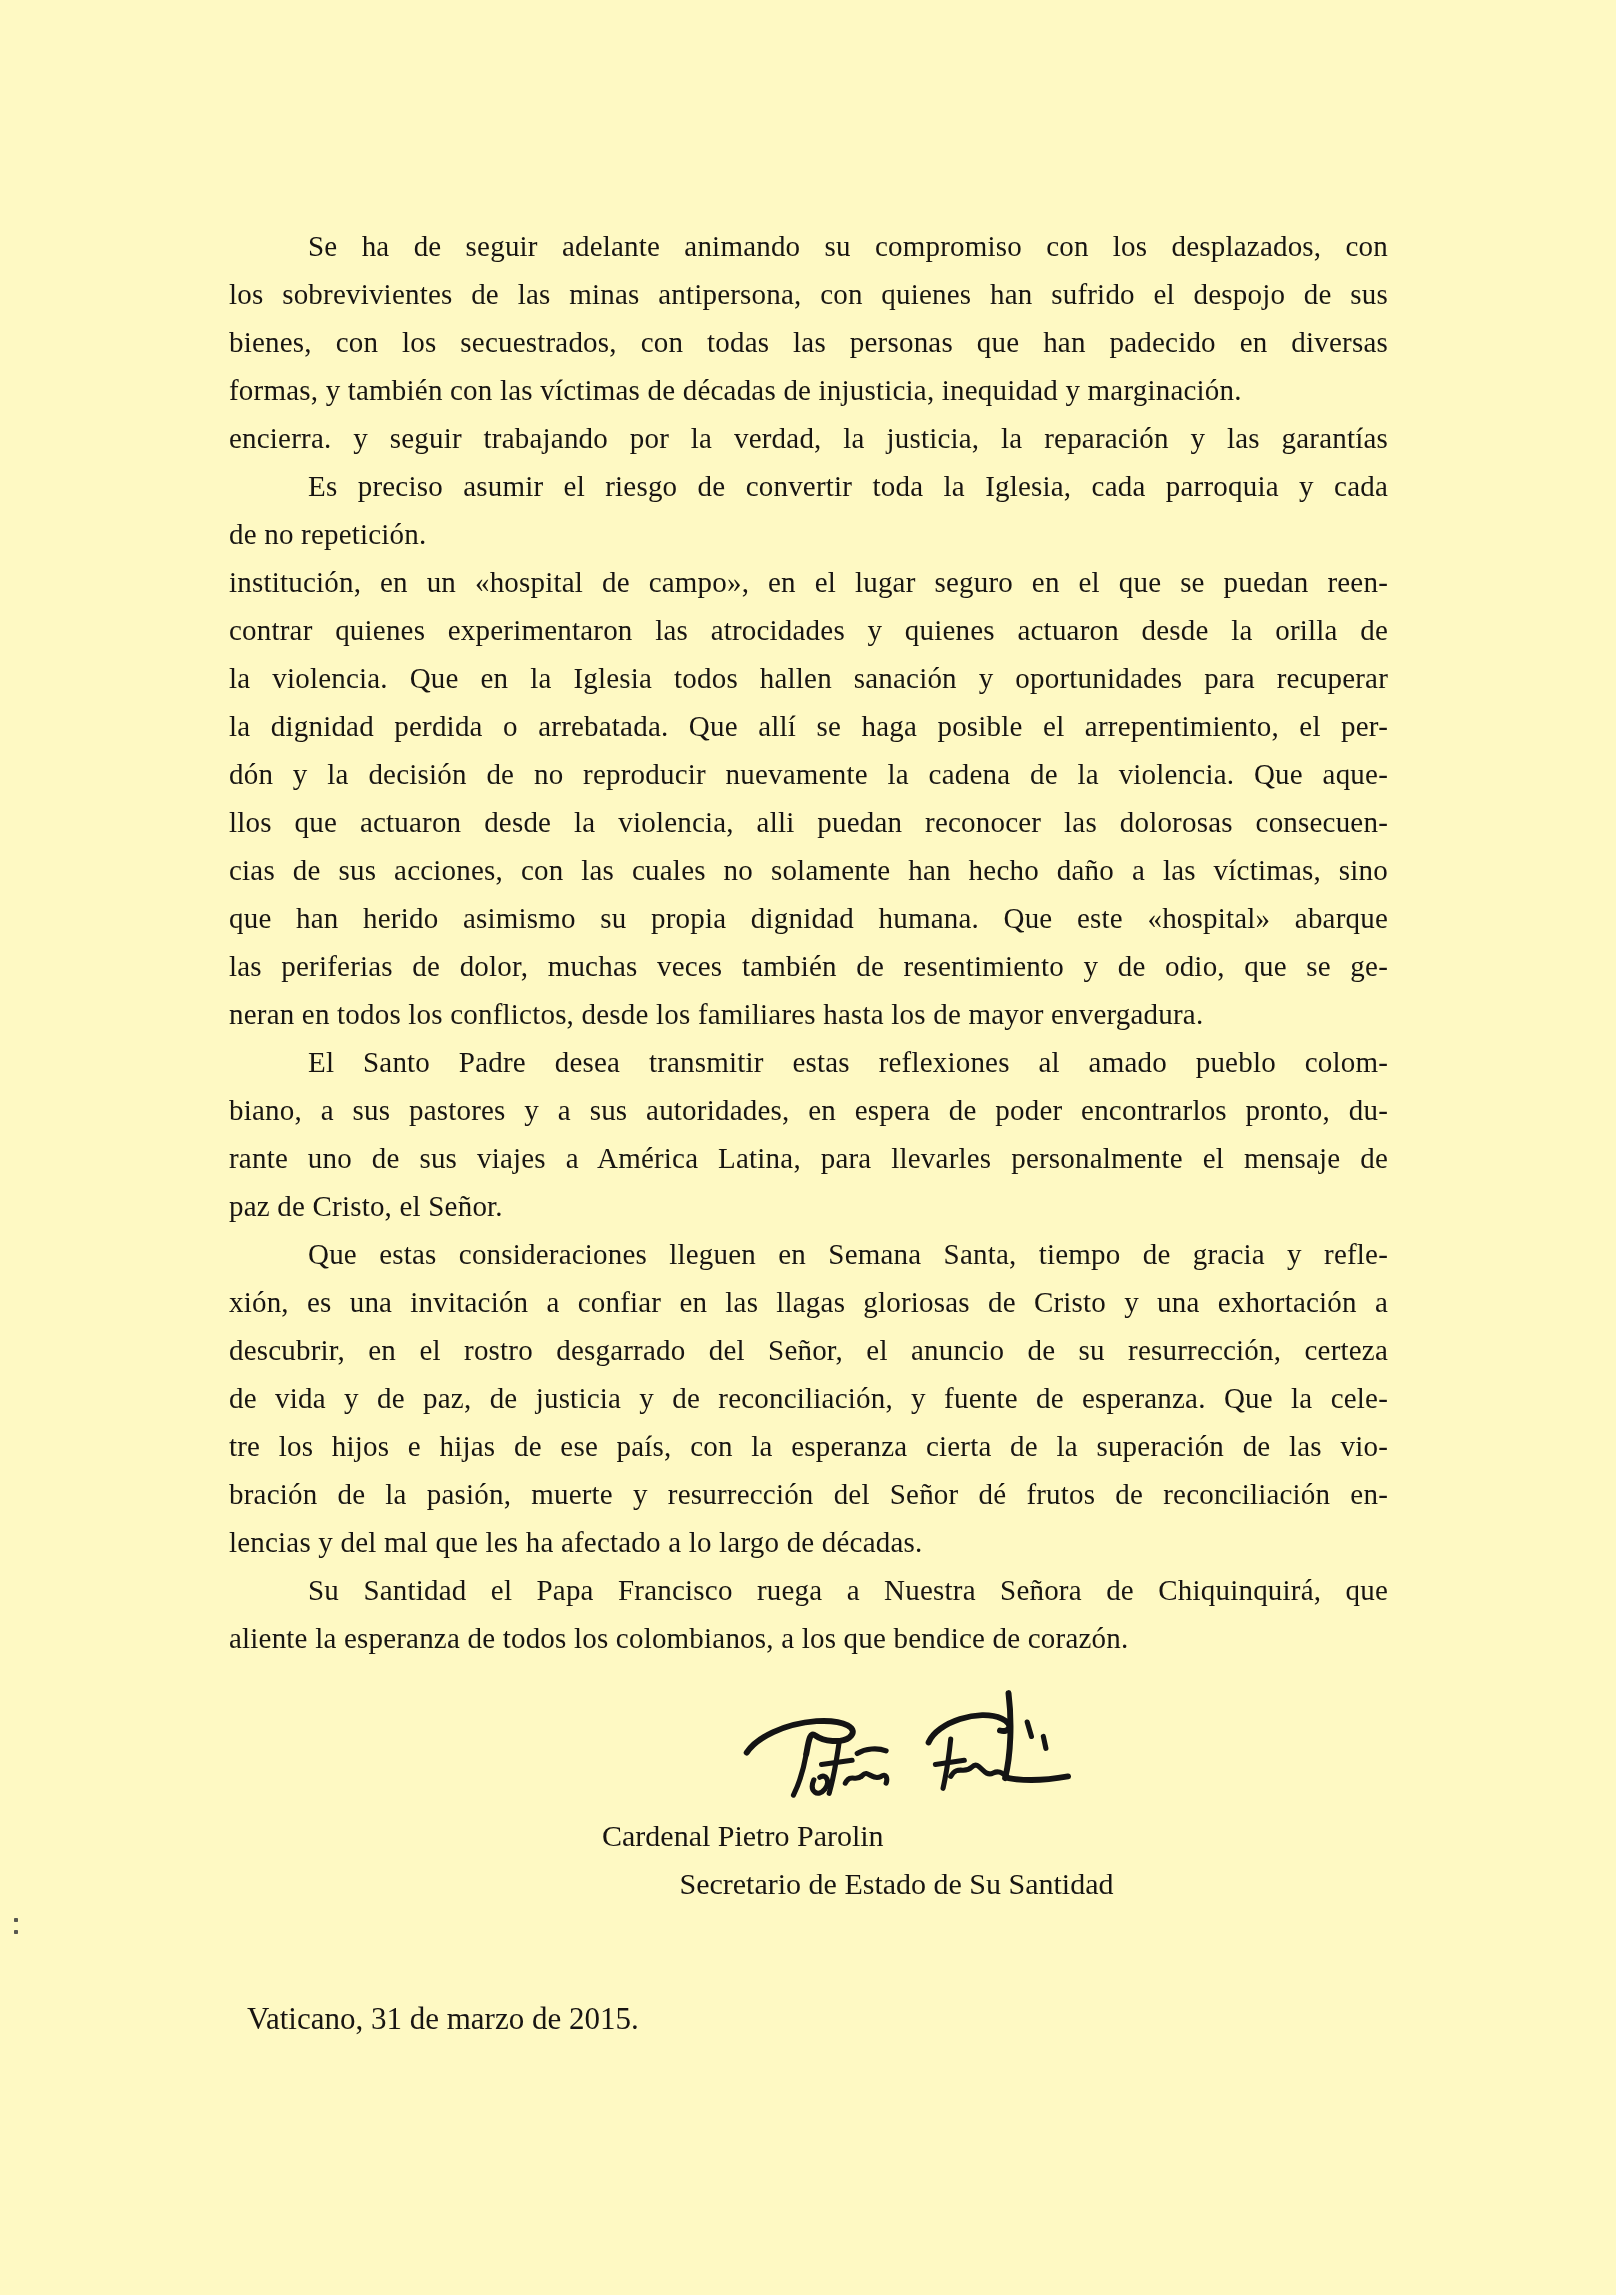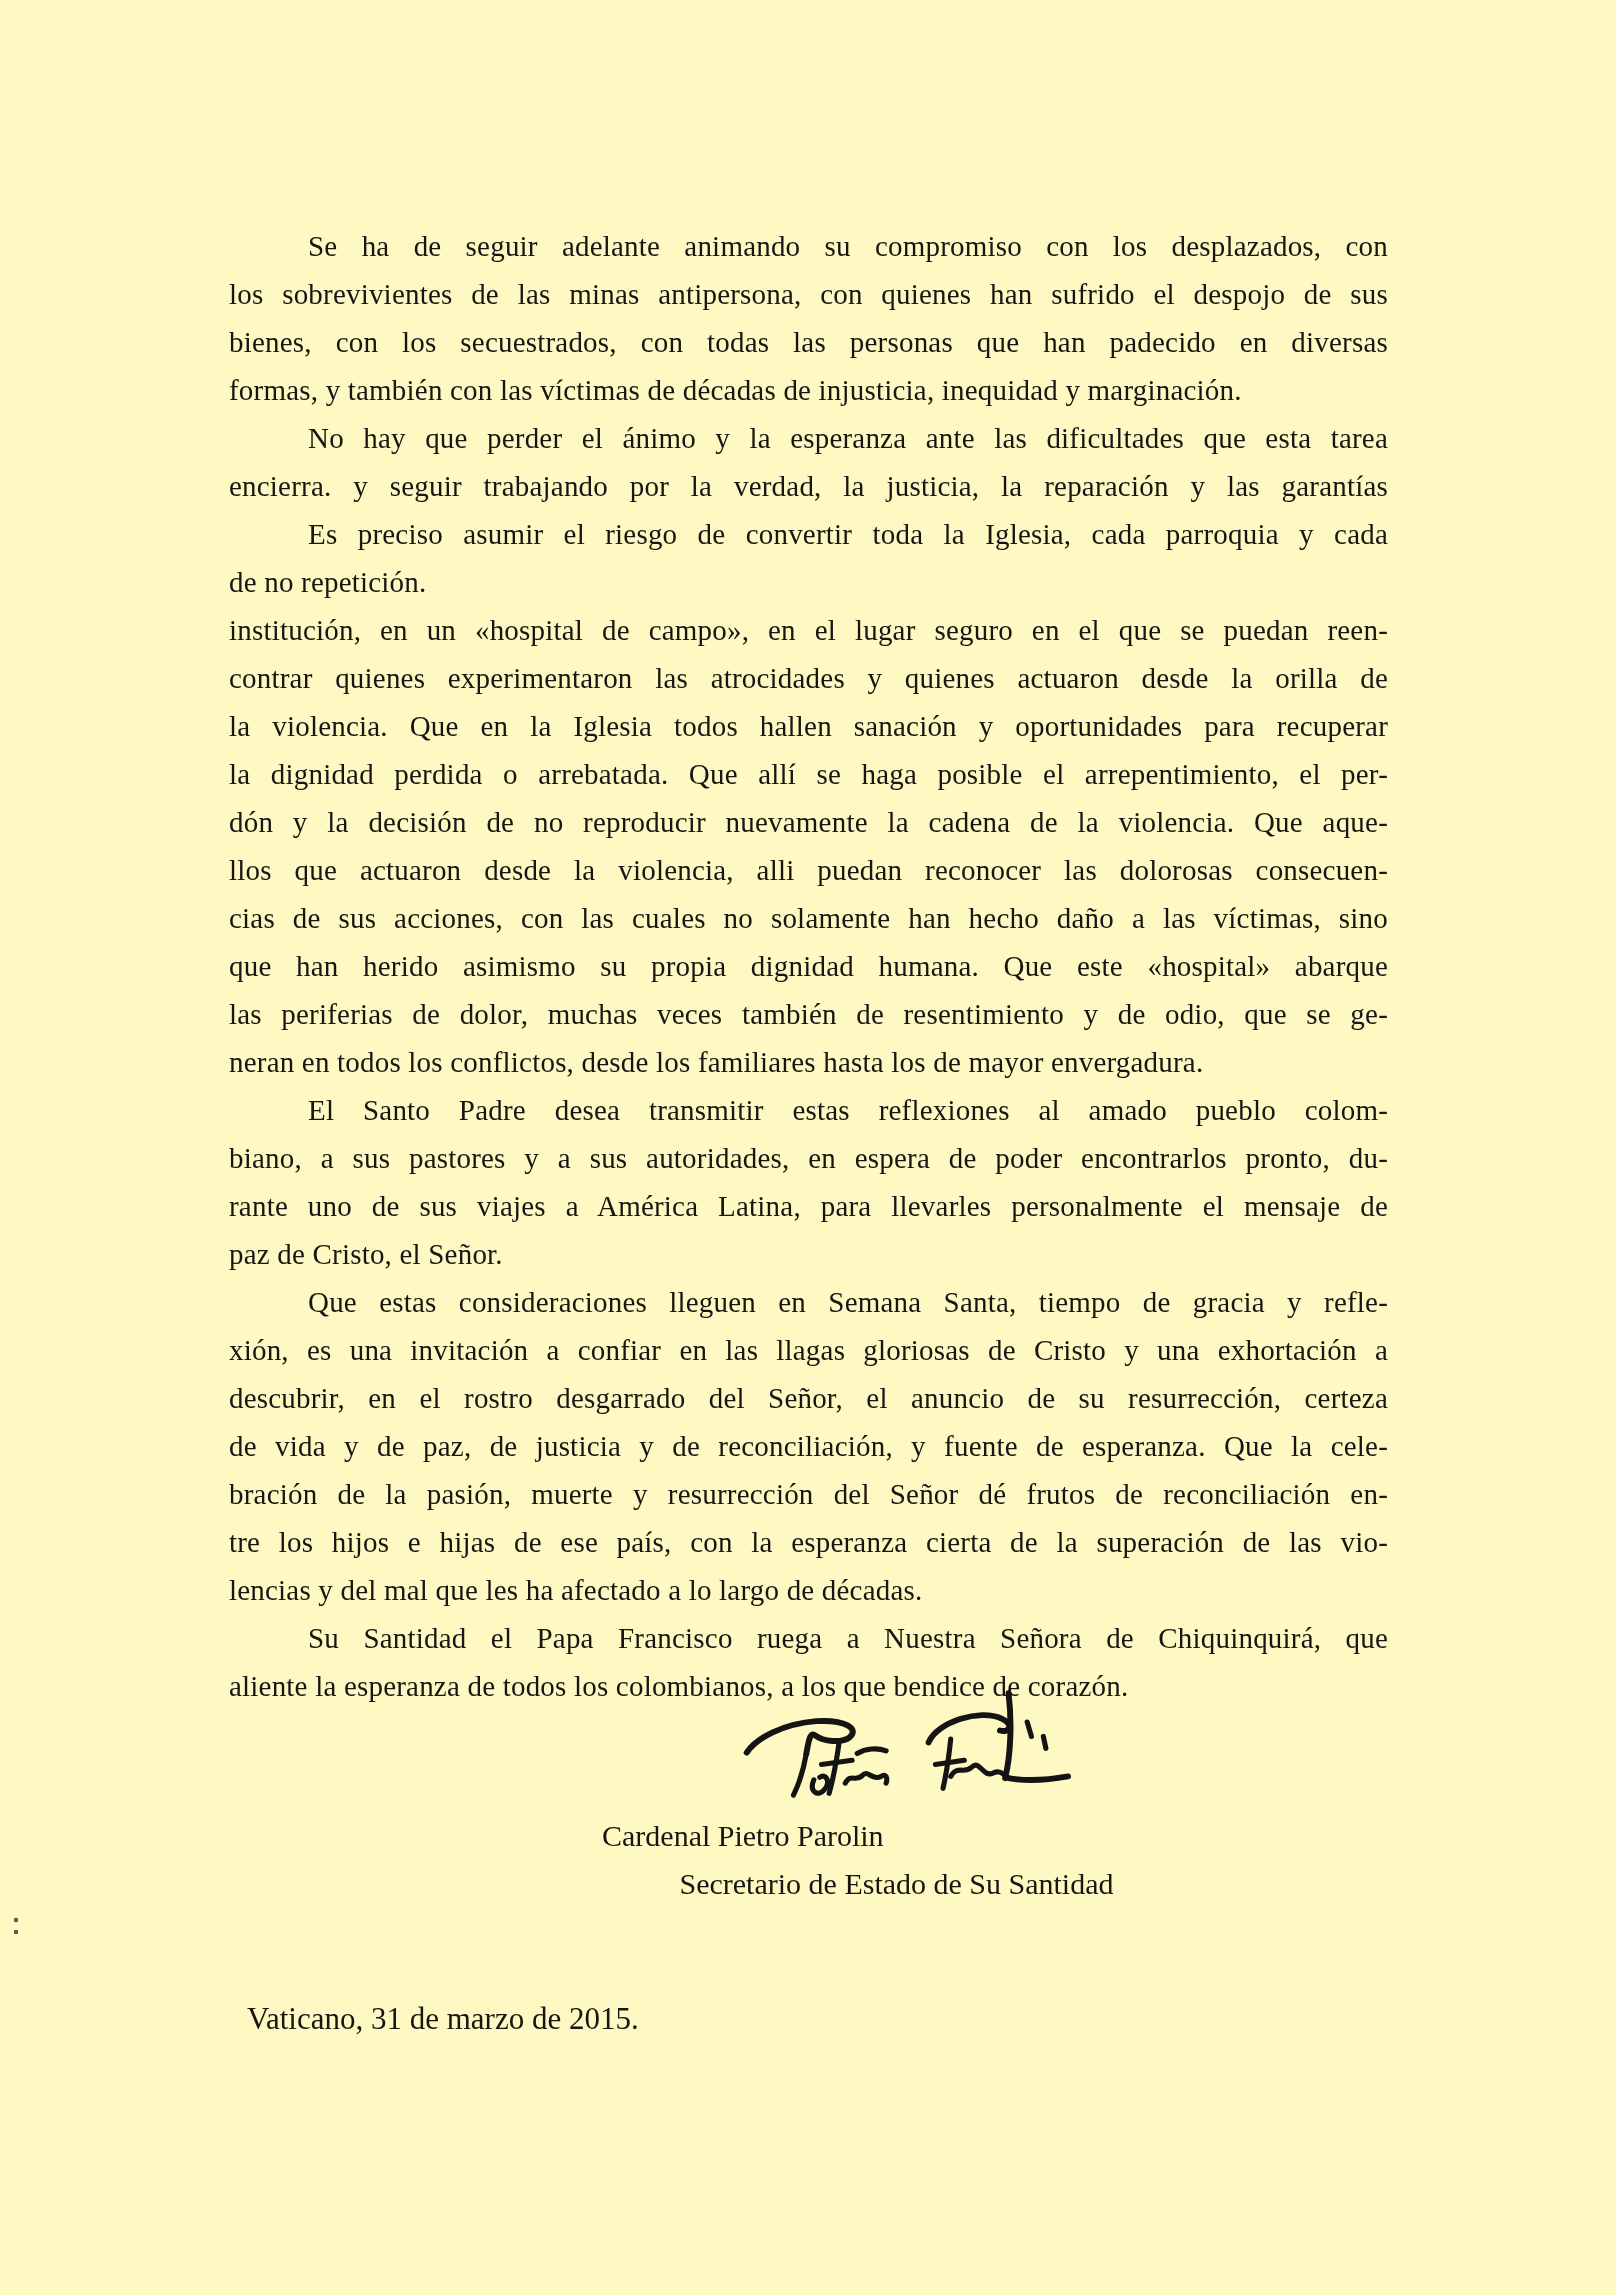--- a/index.html
+++ b/index.html
@@ -51,21 +51,20 @@
 
 <div class="sheet">
 
   <div class="body-text">
 
     <div class="ln ind">Se ha de seguir adelante animando su compromiso con los desplazados, con</div>
     <div class="ln">los sobrevivientes de las minas antipersona, con quienes han sufrido el despojo de sus</div>
     <div class="ln">bienes, con los secuestrados, con todas las personas que han padecido en diversas</div>
     <div class="ln pl">formas, y también con las víctimas de décadas de injusticia, inequidad y marginación.</div>
 
-    <div class="ln ind">No hay que perder el ánimo y la esperanza ante las dificultades que esta tarea</div>
     <div class="ln">encierra. y seguir trabajando por la verdad, la justicia, la reparación y las garantías</div>
     <div class="ln ind">Es preciso asumir el riesgo de convertir toda la Iglesia, cada parroquia y cada</div>
 
     <div class="ln pl">de no repetición.</div>
     <div class="ln">institución, en un «hospital de campo», en el lugar seguro en el que se puedan reen-</div>
     <div class="ln">contrar quienes experimentaron las atrocidades y quienes actuaron desde la orilla de</div>
     <div class="ln">la violencia. Que en la Iglesia todos hallen sanación y oportunidades para recuperar</div>
     <div class="ln">la dignidad perdida o arrebatada. Que allí se haga posible el arrepentimiento, el per-</div>
     <div class="ln">dón y la decisión de no reproducir nuevamente la cadena de la violencia. Que aque-</div>
     <div class="ln">llos que actuaron desde la violencia, alli puedan reconocer las dolorosas consecuen-</div>
@@ -76,22 +75,22 @@
 
     <div class="ln ind">El Santo Padre desea transmitir estas reflexiones al amado pueblo colom-</div>
     <div class="ln">biano, a sus pastores y a sus autoridades, en espera de poder encontrarlos pronto, du-</div>
     <div class="ln">rante uno de sus viajes a América Latina, para llevarles personalmente el mensaje de</div>
     <div class="ln pl">paz de Cristo, el Señor.</div>
 
     <div class="ln ind">Que estas consideraciones lleguen en Semana Santa, tiempo de gracia y refle-</div>
     <div class="ln">xión, es una invitación a confiar en las llagas gloriosas de Cristo y una exhortación a</div>
     <div class="ln">descubrir, en el rostro desgarrado del Señor, el anuncio de su resurrección, certeza</div>
     <div class="ln">de vida y de paz, de justicia y de reconciliación, y fuente de esperanza. Que la cele-</div>
+    <div class="ln">tre los hijos e hijas de ese país, con la esperanza cierta de la superación de las vio-</div>
     <div class="ln">bración de la pasión, muerte y resurrección del Señor dé frutos de reconciliación en-</div>
-    <div class="ln">tre los hijos e hijas de ese país, con la esperanza cierta de la superación de las vio-</div>
     <div class="ln pl">lencias y del mal que les ha afectado a lo largo de décadas.</div>
 
     <div class="ln ind">Su Santidad el Papa Francisco ruega a Nuestra Señora de Chiquinquirá, que</div>
     <div class="ln pl">aliente la esperanza de todos los colombianos, a los que bendice de corazón.</div>
   </div>
 
   <div class="sig-wrap">
     <svg class="sig-svg" viewBox="0 0 420 140" aria-label="Pietro Parolin signature">
       <g fill="none" stroke="#141414" stroke-linecap="round" stroke-linejoin="round">
 

